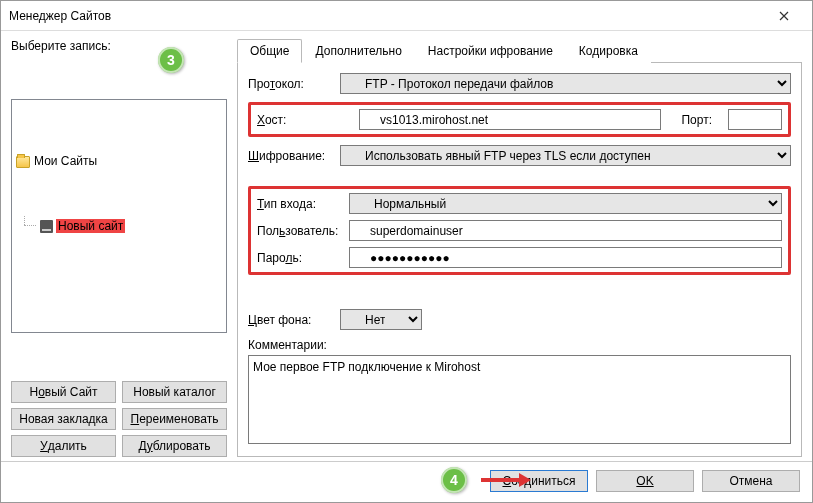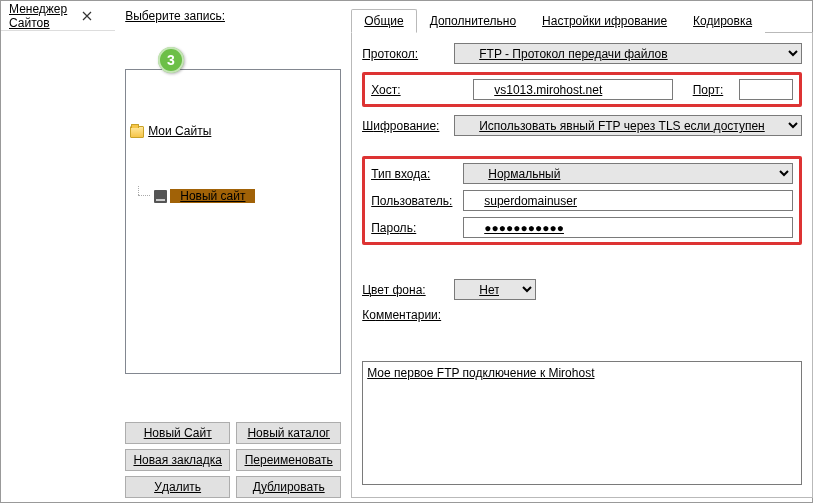--- a/index.html
+++ b/index.html
@@ -10,22 +10,21 @@
     background: #fff;
     color: #000;
   }
   .window {
     width: 813px;
     height: 503px;
     border: 1px solid #999;
     background: #fff;
     position: relative;
     display: flex;
-    flex-direction: row;
-    text-decoration: underline;
+    flex-direction: column;
   }
   .titlebar {
     height: 30px;
     display: flex;
     align-items: center;
     padding: 0 8px;
     border-bottom: 1px solid #ddd;
   }
   .titlebar .title { flex: 1; font-size: 12px; }
   .titlebar .close {
@@ -85,21 +84,21 @@
     border-bottom:none; border-radius:1px 1px 0 0;
   }
   .server-icon {
     width: 13px; height: 13px; margin-right: 3px;
     background:#555; border-radius:1px; position:relative;
   }
   .server-icon::after{
     content:""; position:absolute; left:2px; right:2px; bottom:2px; height:2px;
     background:#ccc;
   }
-  .tree-sel { background:#a16207; padding:0 10px; }
+  .tree-sel { background:#ef4444; padding:0 2px; }
   .btn-grid {
     display:grid;
     grid-template-columns: 1fr 1fr;
     gap:5px 6px;
     margin-top:6px;
   }
   .btn {
     height:22px;
     background:#e1e1e1;
     border:1px solid #adadad;
@@ -162,21 +161,20 @@
   .host-row { display:flex; align-items:center; gap:16px; }
   .host-row input.host { flex:1; }
   .port-lbl { margin-left:4px; }
   .port-in { width:54px; }
   .bg-row select { width:82px; }
   .comments { display:flex; flex-direction:column; gap:3px; flex:1; }
   .comments textarea {
     flex:1; height:60px; resize:none;
     border:1px solid #7a7a7a; padding:4px;
     overflow-y:scroll;
-    margin-top:36px;
   }
   .footer {
     border-top:1px solid #ccc;
     display:flex;
     justify-content:flex-end;
     align-items:center;
     gap:8px;
     padding:8px 12px 10px 12px;
     position:relative;
   }

